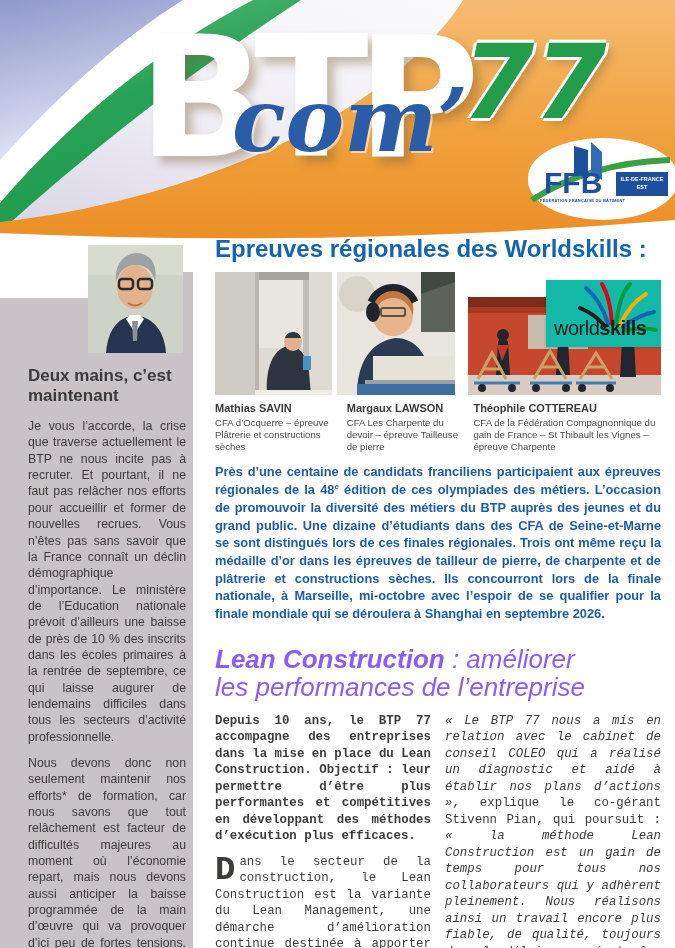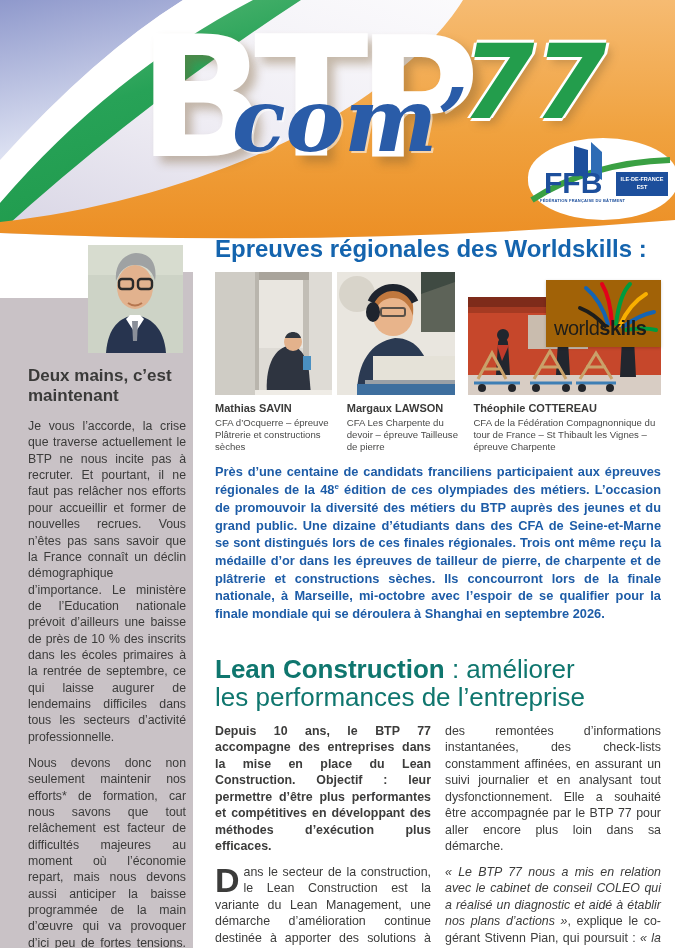--- a/index.html
+++ b/index.html
@@ -47,46 +47,46 @@
   .sidebar-step  { position:absolute; left:176px; top:272px; width:17px; height:30px; background:#c9c2c6; }
   .portrait { position:absolute; left:88px; top:245px; width:95px; height:108px; overflow:hidden; }
   .edito { position:absolute; left:28px; top:366px; width:158px; color:#3b3b3a; }
   .edito h2 { font-size:17px; line-height:1.18; color:#3a3a39; margin-bottom:12px; font-weight:bold; }
   .edito p { font-size:12.3px; line-height:1.33; text-align:justify; margin-bottom:10px; }
 
   
   .main { position:absolute; left:215px; top:236px; width:446px; }
   h1.ws-title { color:#1464ae; font-size:24px; line-height:1.1; font-weight:bold; margin-bottom:10px; }
   h1.ws-title span { display:block; }
-  .ws-logo { position:absolute; right:0px; top:44px; width:115px; height:67px; background:#a16207;
+  .ws-logo { position:absolute; right:0px; top:44px; width:115px; height:67px; background:#14b8a6;
     box-shadow:0 1px 3px rgba(0,0,0,.18); z-index:5; }
   .ws-logo .wordmark { position:absolute; left:8px; bottom:7px; font-size:20px; color:#1d1d1b; letter-spacing:-.5px; }
   .ws-logo .wordmark .w1 { font-weight:normal; }
   .ws-logo .wordmark .w2 { font-weight:bold; }
   .photo-row { display:flex; align-items:flex-end; margin-top:3px; height:123px; }
   .photo { overflow:hidden; }
   .photo-1 { width:117px; height:123px; margin-right:5px; }
   .photo-2 { width:118px; height:123px; margin-right:13px; }
   .photo-3 { width:193px; height:98px; }
   .caption-row { display:flex; margin-top:7px; }
   .cap { color:#4a4a49; }
   .cap .nm { display:block; font-weight:bold; font-size:11px; color:#3a3a39; margin-bottom:3px; }
   .cap .dt { display:block; font-size:9.6px; line-height:1.25; }
   .cap-1 { width:117px; margin-right:18px; }
   .cap-2 { width:118px; margin-right:12px; }
   .cap-3 { width:193px; }
   .intro { margin-top:10px; color:#1d5ca7; font-weight:bold; font-size:12.8px;
     line-height:1.38; text-align:justify; }
   .intro sup { font-size:8px; }
-  h2.lean-title { margin-top:32px; font-size:26px; line-height:1.08; color:#0f766e; font-weight:normal; }
+  h2.lean-title { margin-top:22px; font-size:26px; line-height:1.08; color:#8b5cf6; font-weight:normal;font-style:italic; }
   h2.lean-title .strong { font-weight:bold; }
   .cols { display:flex; margin-top:12px; }
   .col { width:216px; color:#3c3c3b; font-size:12.4px; line-height:1.33; text-align:justify; }
   .col-1 { margin-right:14px; }
-  .col p { margin-bottom:9px; }
+  .col p { margin-bottom:9px;font-family:Liberation Mono, monospace; }
   .chapo { font-weight:bold; }
   .dropcap { float:left; font-size:34px; line-height:.82; font-weight:bold; padding:3px 4px 0 0; color:#3c3c3b; }
   .quote-it { font-style:italic; }
 </style>
 </head>
 <body>
 
 <div class="page">
 
   <header class="masthead">
@@ -265,38 +265,37 @@
       <div class="cap cap-1">
         <span class="nm">Mathias SAVIN</span>
         <span class="dt">CFA d’Ocquerre – épreuve Plâtrerie et constructions sèches</span>
       </div>
       <div class="cap cap-2">
         <span class="nm">Margaux LAWSON</span>
         <span class="dt">CFA Les Charpente du devoir – épreuve Tailleuse de pierre</span>
       </div>
       <div class="cap cap-3">
         <span class="nm">Théophile COTTEREAU</span>
-        <span class="dt">CFA de la Fédération Compagnonnique du tour de France – St Thibault les Vignes – épreuve Charpente</span>
+        <span class="dt">CFA de la Fédération Compagnonnique du gain de France – St Thibault les Vignes – épreuve Charpente</span>
       </div>
     </div>
 
     <p class="intro"><span>Près d’une centaine de candidats franciliens participaient aux épreuves régionales de la 48</span><sup>e</sup><span> édition de ces olympiades des métiers. L’occasion de promouvoir la diversité des métiers du BTP auprès des jeunes et du grand public. Une dizaine d’étudiants dans des CFA de Seine-et-Marne se sont distingués lors de ces finales régionales. Trois ont même reçu la médaille d’or dans les épreuves de tailleur de pierre, de charpente et de plâtrerie et constructions sèches. Ils concourront lors de la finale nationale, à Marseille, mi-octobre avec l’espoir de se qualifier pour la finale mondiale qui se déroulera à Shanghai en septembre 2026.</span></p>
 
     <h2 class="lean-title">
       <span class="strong">Lean Construction</span><span> : améliorer</span><br>
       <span>les performances de l’entreprise</span>
     </h2>
 
     <div class="cols">
       <div class="col col-1">
         <p class="chapo">Depuis 10 ans, le BTP 77 accompagne des entreprises dans la mise en place du Lean Construction. Objectif : leur permettre d’être plus performantes et compétitives en développant des méthodes d’exécution plus efficaces.</p>
         <p><span class="dropcap">D</span><span>ans le secteur de la construction, le Lean Construction est la variante du Lean Management, une démarche d’amélioration continue destinée à apporter des solutions à tous les niveaux d’une entreprise en faisant la chasse aux procédures inutiles et au temps perdu.</span></p>
 
       </div>
       <div class="col col-2">
-        <p>des remontées d’informations instantanées, des check-lists constamment affinées, en assurant un suivi journalier et en analysant tout dysfonctionnement. Elle a souhaité être accompagnée par le BTP 77 pour aller encore plus loin dans sa démarche.</p>
         <p><span class="quote-it">« Le BTP 77 nous a mis en relation avec le cabinet de conseil COLEO qui a réalisé un diagnostic et aidé à établir nos plans d’actions »</span><span>, explique le co-gérant Stivenn Pian, qui poursuit : </span><span class="quote-it">« la méthode Lean Construction est un gain de temps pour tous nos collaborateurs qui y adhèrent pleinement. Nous réalisons ainsi un travail encore plus fiable, de qualité, toujours dans le délai annoncé et même souvent anticipé ».</span></p>
 
       </div>
     </div>
 
   </main>
 </div>
 
 </body></html>

